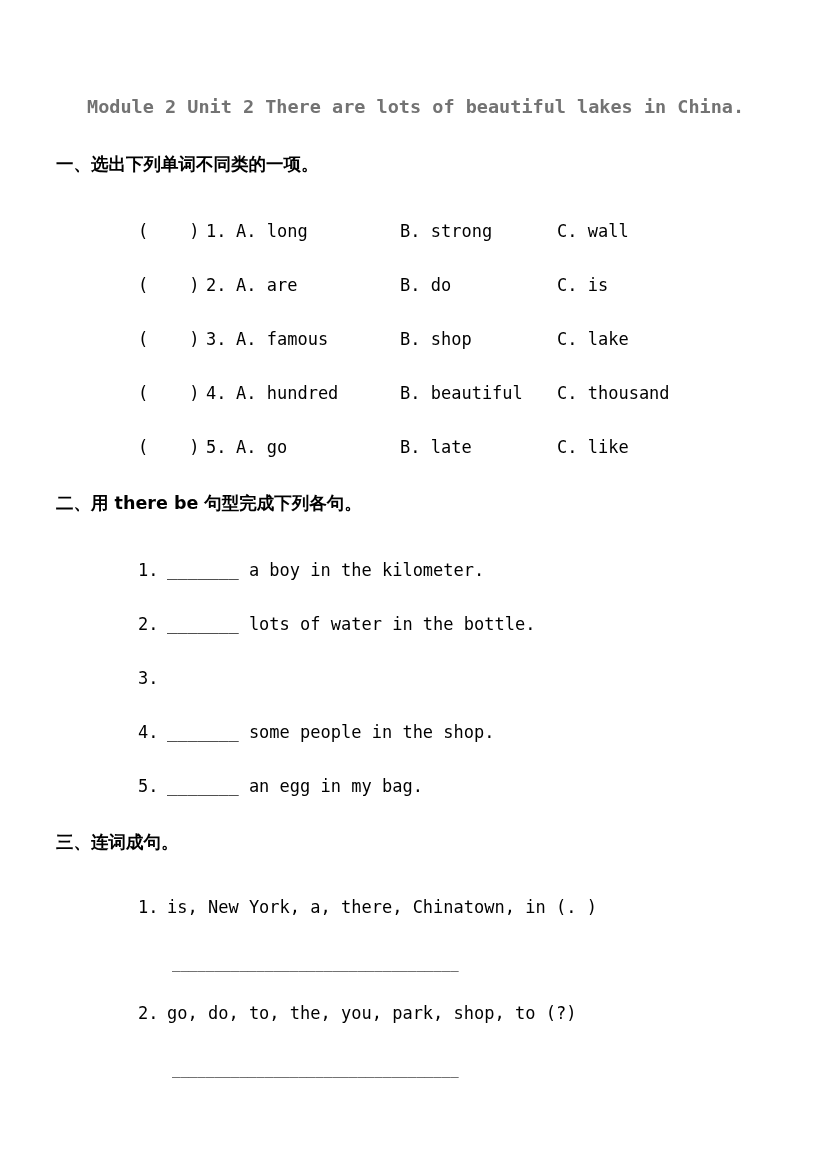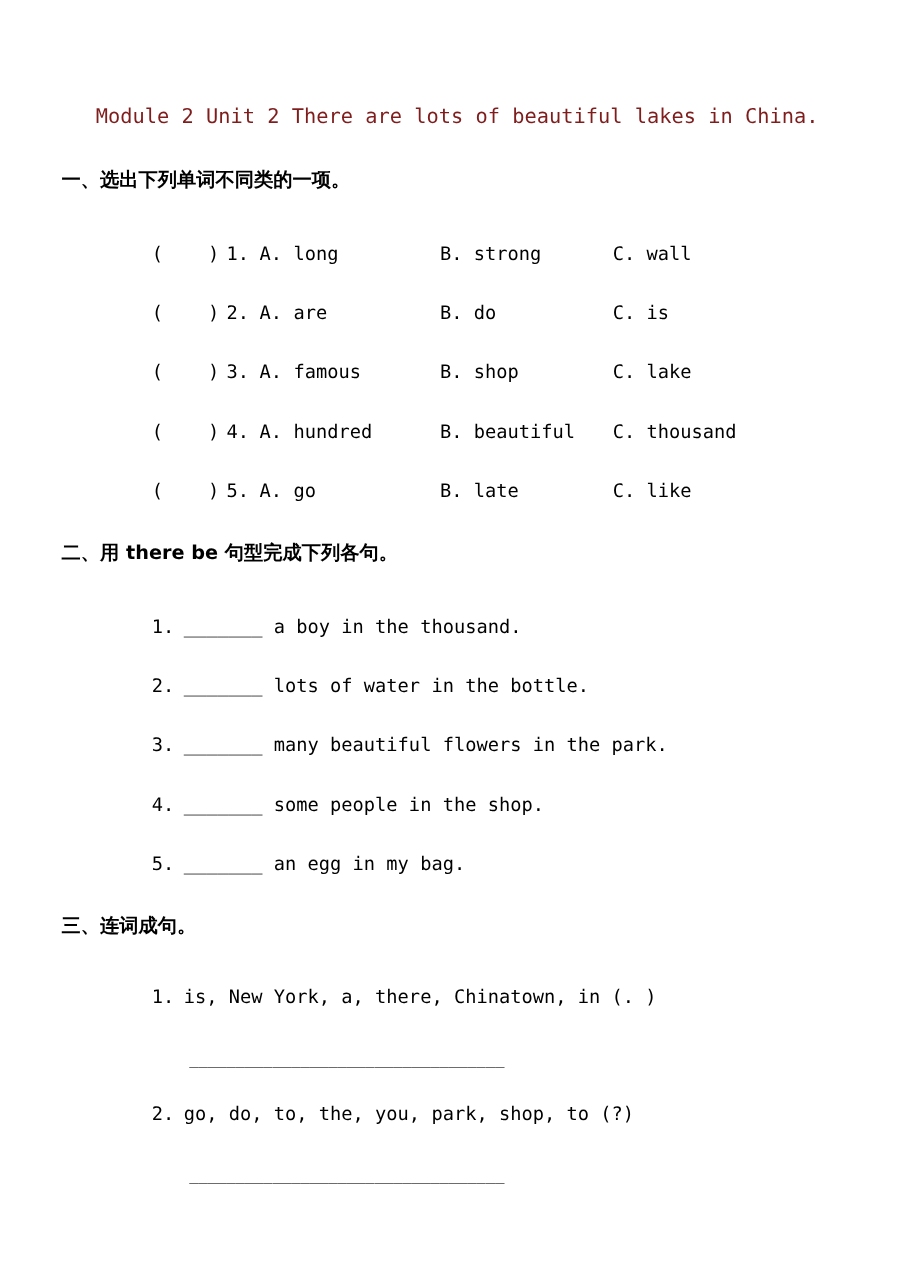--- a/index.html
+++ b/index.html
@@ -11,22 +11,22 @@
     margin: 0 auto;
     background: #ffffff;
     color: #000000;
     font-family: "DejaVu Sans Mono", "Liberation Mono", monospace;
     overflow: hidden;
   }
   .title {
     margin: 95px 0 0 87px;
     font-size: 18.5px;
     line-height: 24px;
-    font-weight: normal;
-    color: #7f1d1d;
+    font-weight: bold;
+    color: #737373;
     font-family: "DejaVu Sans Mono", "Liberation Mono", monospace;
     white-space: pre;
   }
   h2.heading {
     margin: 34px 0 0 56px;
     font-size: 17.5px;
     line-height: 23px;
     font-weight: 700;
     font-family: "DejaVu Sans", "Liberation Sans", sans-serif;
     white-space: pre;
@@ -117,29 +117,28 @@
       <span class="opt-b">B. late</span>
       <span class="opt-c">C. like</span>
     </div>
   </div>
 
   <div class="section section-two">
     <h2 class="heading">二、用 there be 句型完成下列各句。</h2>
 
     <div class="fill-row first">
       <span class="num">1.</span>
-      <span class="text">_______ a boy in the thousand.</span>
+      <span class="text">_______ a boy in the kilometer.</span>
     </div>
     <div class="fill-row">
       <span class="num">2.</span>
       <span class="text">_______ lots of water in the bottle.</span>
     </div>
     <div class="fill-row">
       <span class="num">3.</span>
-      <span class="text">_______ many beautiful flowers in the park.</span>
     </div>
     <div class="fill-row">
       <span class="num">4.</span>
       <span class="text">_______ some people in the shop.</span>
     </div>
     <div class="fill-row">
       <span class="num">5.</span>
       <span class="text">_______ an egg in my bag.</span>
     </div>
   </div>

